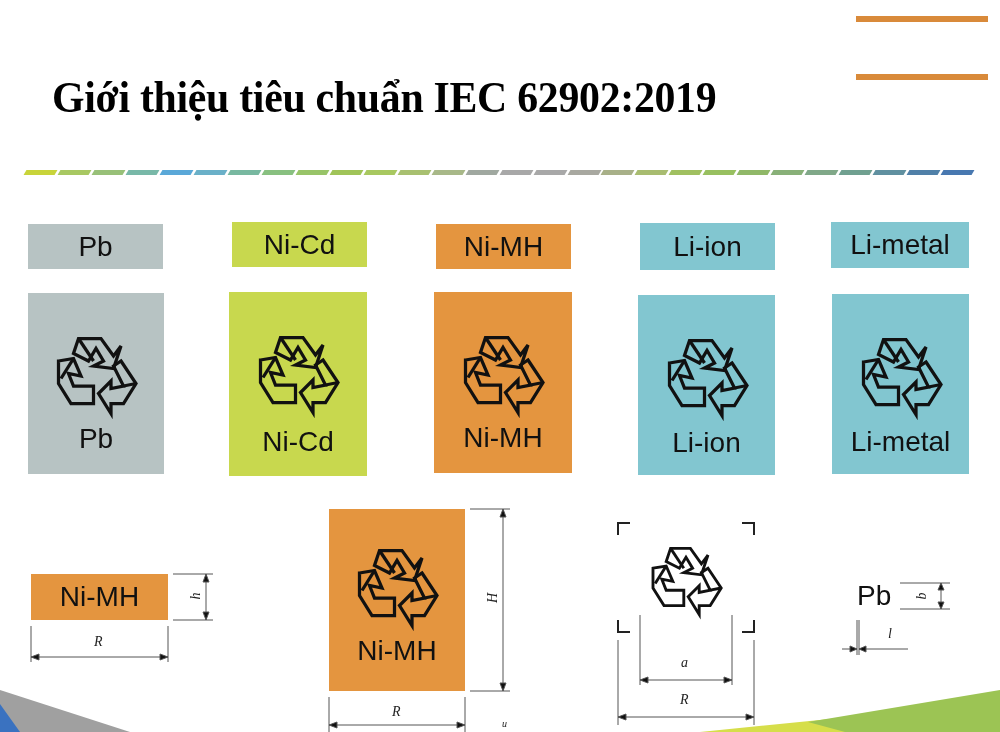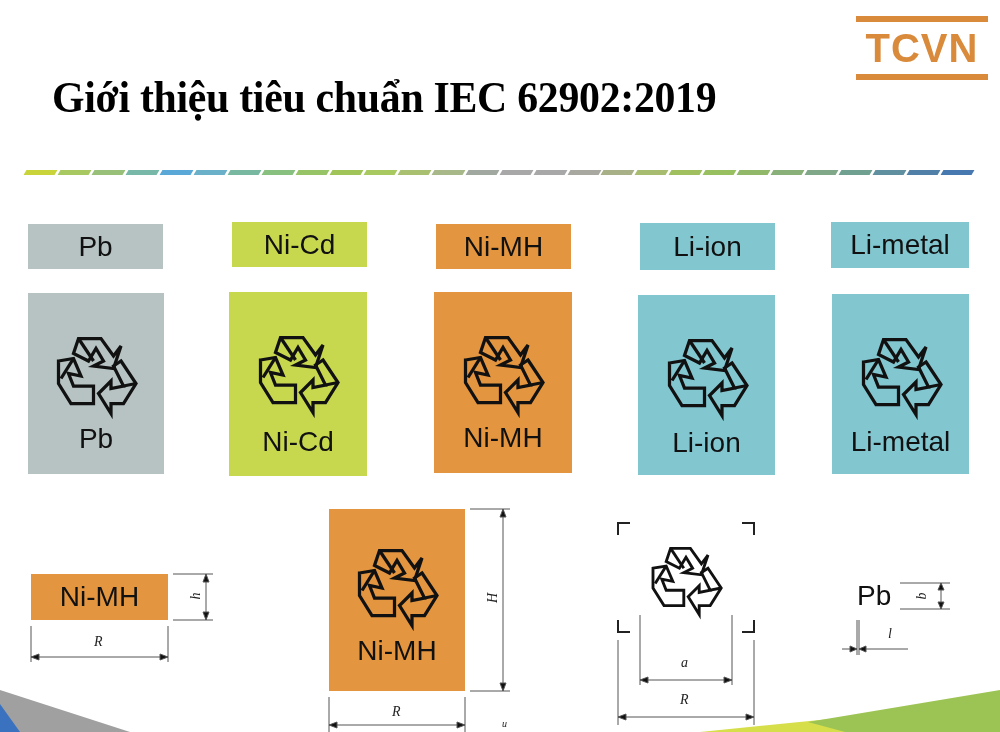--- a/index.html
+++ b/index.html
@@ -33,21 +33,20 @@
       <path d="M20,-8 L32,10 L22,26 L12,26 L12,34 L2,18 L12,8 L12,14 L22,12 L14,-4 Z" fill="none" stroke="#111" stroke-width="2.6" stroke-linejoin="miter"></path>
       <path d="M22,12 L32,10" fill="none" stroke="#111" stroke-width="2.6"></path>
     </g>
   </defs>
 </svg>
 
 <div class="abs title">Giới thiệu tiêu chuẩn IEC 62902:2019</div>
 
 <div class="abs logo">
   <div class="bar" style="top:2px"></div>
-  <div class="txt">TCVN</div>
   <div class="bar" style="top:60px"></div>
 </div>
 
 <div class="abs divider" id="divider">
     <span style="background: rgb(200, 212, 58);"></span>
     <span style="background: rgb(168, 200, 98);"></span>
     <span style="background: rgb(152, 192, 120);"></span>
     <span style="background: rgb(120, 184, 168);"></span>
     <span style="background: rgb(90, 168, 216);"></span>
     <span style="background: rgb(106, 176, 200);"></span>

